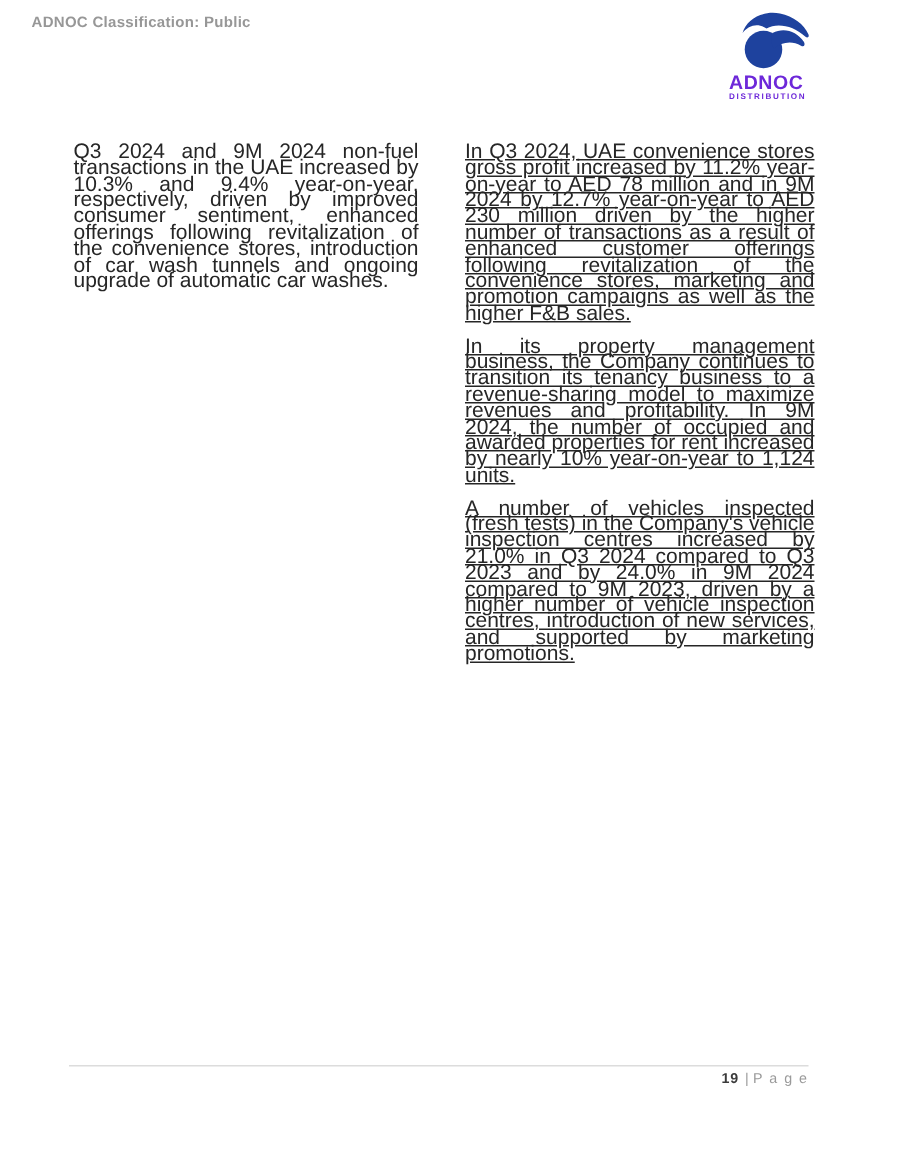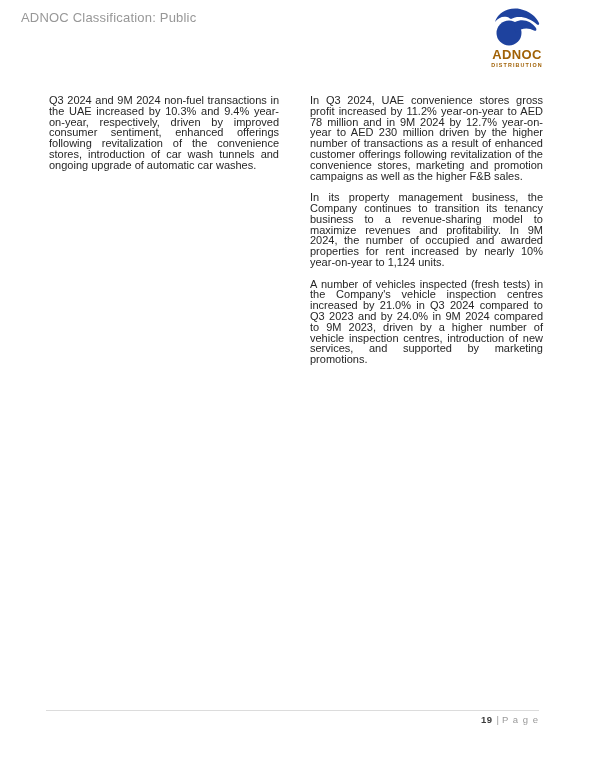--- a/index.html
+++ b/index.html
@@ -8,57 +8,57 @@
     width: 600px;
     height: 776px;
     background: #ffffff;
     font-family: "Liberation Sans", sans-serif;
     overflow: hidden;
   }
   .classification {
     position: absolute;
     left: 21px;
     top: 10px;
-    font-size: 13px;
+    font-size: 10px;
     color: #979797;
     letter-spacing: 0.2px;
+    font-weight: bold;
   }
   .logo {
     position: absolute;
     left: 486px;
     top: 7px;
     width: 62px;
-    text-align: center;
-    color: #a16207;
+    color: #6d28d9;
   }
   .logo svg { display: block; margin: 0 auto; }
   .logo-name {
     margin-top: 1px;
     font-size: 13px;
     font-weight: bold;
     letter-spacing: 0.4px;
     line-height: 13px;
   }
   .logo-sub {
     margin-top: 1px;
     font-size: 5.4px;
     font-weight: bold;
     letter-spacing: 1.1px;
     line-height: 6px;
   }
   .col {
     position: absolute;
     top: 95px;
     text-align: justify;
-    font-size: 11px;
+    font-size: 14px;
     line-height: 10.8px;
     color: #262626;
   }
   .col-left  { left: 49px;  width: 230px; }
-  .col-right { left: 310px; width: 233px; }
+  .col-right { left: 310px; width: 233px; text-decoration: underline; }
   .col p { margin: 0 0 10.8px 0; }
   .footer-line {
     position: absolute;
     left: 46px;
     top: 710px;
     width: 493px;
     height: 1px;
     background: #dcdcdc;
   }
   .footer {

